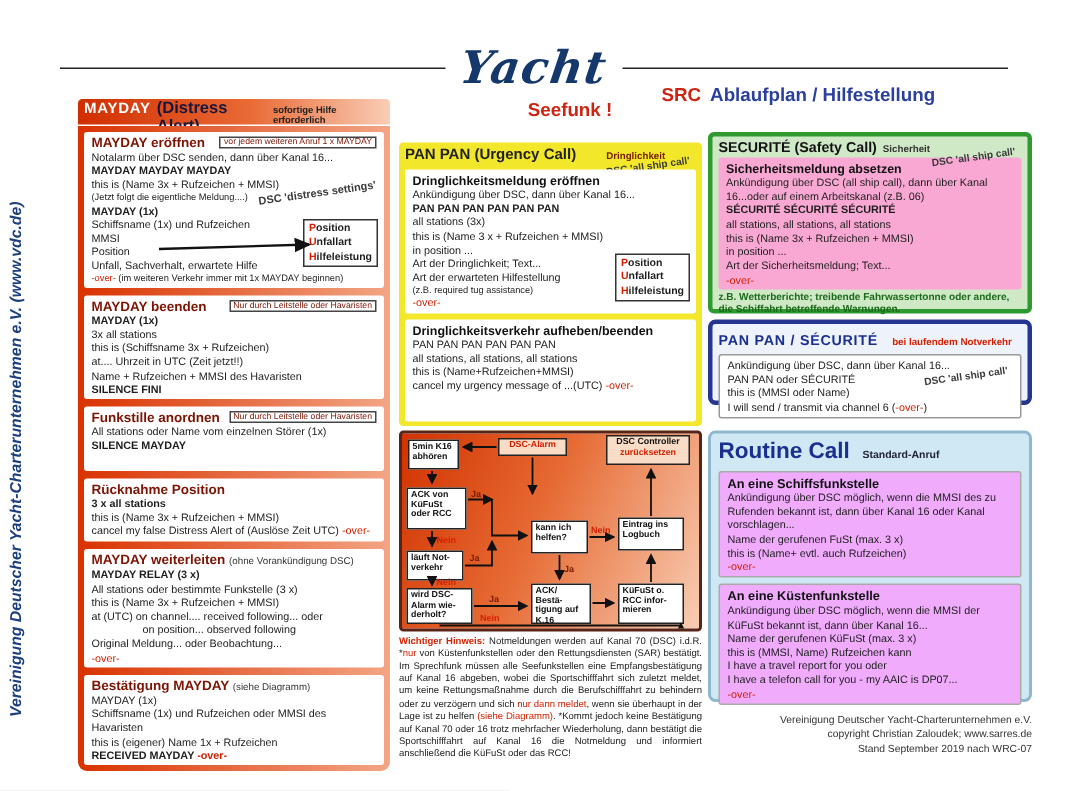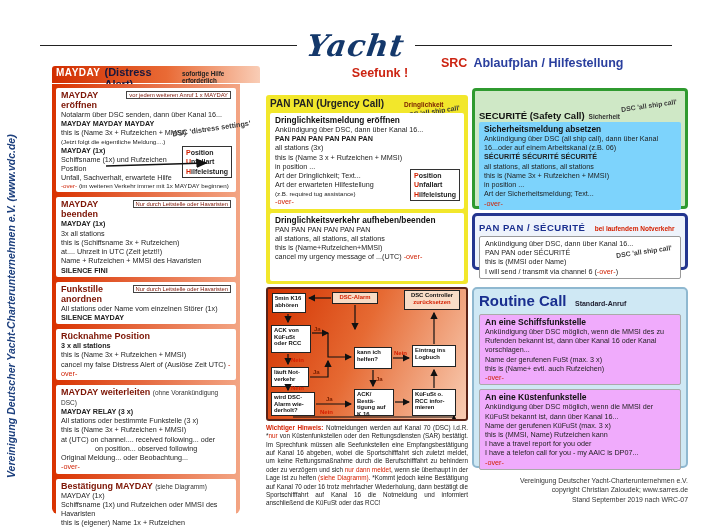--- a/index.html
+++ b/index.html
@@ -19,21 +19,21 @@
   .side{position:absolute;left:5px;top:95px;height:422px;writing-mode:vertical-rl;
         transform:rotate(180deg);font-style:italic;font-weight:bold;font-size:10.5px;
         color:#1c3f7d;white-space:nowrap;text-align:center;}
   
   .mayday-bar{position:absolute;left:52px;top:66px;width:208px;height:17px;
       background:linear-gradient(90deg,#d12d00 0%,#e96a35 55%,#f9cdb6 100%);
       border-radius:3px 3px 0 0;display:flex;align-items:baseline;gap:4px;padding:0 4px;box-sizing:border-box;}
   .mayday-bar .mw{color:#fff;font-weight:bold;font-size:10px;letter-spacing:.5px;}
   .mayday-bar .da{color:#17173d;font-weight:bold;font-size:11px;}
   .mayday-bar .tag{color:#222;font-weight:bold;font-size:6.3px;}
-  .red-wrap{position:absolute;left:52px;top:84px;width:188px;height:430px;box-sizing:border-box;
+  .red-wrap{position:absolute;left:52px;top:84px;width:208px;height:430px;box-sizing:border-box;
       background:linear-gradient(90deg,#d93200,#f3a584);border-radius:0 0 6px 6px;
       padding:4px;display:flex;flex-direction:column;gap:5px;}
   .sect{background:#fff;border-radius:2px;padding:2px 5px;position:relative;flex:1;}
   .sec-title{font-size:9px;font-weight:bold;color:#7c1404;}
   .sec-sub{font-size:6.5px;font-weight:normal;color:#333;}
   .note{float:right;border:1px solid #444;font-size:5.8px;color:#7c1404;padding:0 2px;background:#fff;margin-top:1px;}
   .ln{font-size:7.2px;line-height:1.28;color:#1d1d1d;}
   .b{font-weight:bold;}
   .sm{font-size:6.2px;}
   .ind{padding-left:34px;}
@@ -59,25 +59,25 @@
       color:#111;line-height:1.12;padding:1px 2px;box-sizing:border-box;}
   .fb.peach{background:#f8dcc6;text-align:center;}
   .fb .fr{color:#d42000;}
   
   .hinweis{position:absolute;left:266px;top:424px;width:202px;font-size:6.35px;line-height:1.32;
       text-align:justify;color:#222;}
   .hinweis .rb{color:#d42000;font-weight:bold;}
   .hinweis .r{color:#d42000;}
   
   .sec-green{position:absolute;left:472px;top:88px;width:216px;height:121px;box-sizing:border-box;
-      background:#cfe8c6;border:3px solid #2f9a2f;border-radius:4px;padding:19px 4px;}
+      background:#cfe8c6;border:3px solid #2f9a2f;border-radius:4px;padding:2px 4px;}
   .gh{display:flex;align-items:baseline;gap:4px;position:relative;}
   .gh .t{font-size:9.5px;font-weight:bold;color:#111;}
   .gh .g{font-size:6.5px;font-weight:bold;color:#333;}
-  .gbox{background:#7dd3fc;border-radius:2px;padding:2px 5px;margin-top:1px;}
+  .gbox{background:#f9a8d4;border-radius:2px;padding:2px 5px;margin-top:1px;}
   .gbox .title{font-size:8.3px;font-weight:bold;color:#111;}
   .gfoot{font-size:6.7px;font-weight:bold;color:#1c6b1c;line-height:1.25;margin-top:2px;}
   .sec-blue{position:absolute;left:472px;top:213px;width:216px;height:57px;box-sizing:border-box;
       background:#eef3fb;border:3px solid #24368f;border-radius:5px;padding:1px 4px;}
   .bh .t{font-size:9.5px;font-weight:bold;color:#1a2f8f;letter-spacing:.5px;}
   .bh .g{font-size:6.5px;font-weight:bold;color:#d42000;margin-left:5px;}
   .bbox{background:#fff;border:1px solid #999;border-radius:2px;padding:2px 5px;position:relative;margin-top:1px;}
   .sec-routine{position:absolute;left:472px;top:287px;width:216px;height:181px;box-sizing:border-box;
       background:#cfe8f4;border:2px solid #8fb8d0;border-radius:5px;padding:3px 5px;}
   .rh .t{font-size:15px;font-weight:bold;color:#1a2f8f;}
@@ -116,20 +116,21 @@
 
     <div class="sect">
       <span class="note">vor jedem weiteren Anruf 1 x MAYDAY</span>
       <div class="sec-title">MAYDAY eröffnen</div>
       <div class="ln">Notalarm über DSC senden, dann über Kanal 16...</div>
       <div class="ln b">MAYDAY  MAYDAY  MAYDAY</div>
       <div class="ln">this is (Name 3x + Rufzeichen + MMSI)</div>
       <div class="ln sm">(Jetzt folgt die eigentliche Meldung....)</div>
       <div class="ln b">MAYDAY (1x)</div>
       <div class="ln">Schiffsname (1x) und Rufzeichen</div>
+      <div class="ln">MMSI</div>
       <div class="ln">Position</div>
       <div class="ln">Unfall, Sachverhalt, erwartete Hilfe</div>
       <div class="ln sm"><span class="red">-over-</span> (im weiteren Verkehr immer mit 1x MAYDAY beginnen)</div>
       <div class="diag" style="left:116px;top:36px;">DSC 'distress settings'</div>
       <div class="puh" style="right:4px;top:58px;">
         <div>Position</div>
         <div>Unfallart</div>
         <div>Hilfeleistung</div>
       </div>
       <svg class="arrow-svg" style="left:48px;top:70px;" width="108" height="14">

